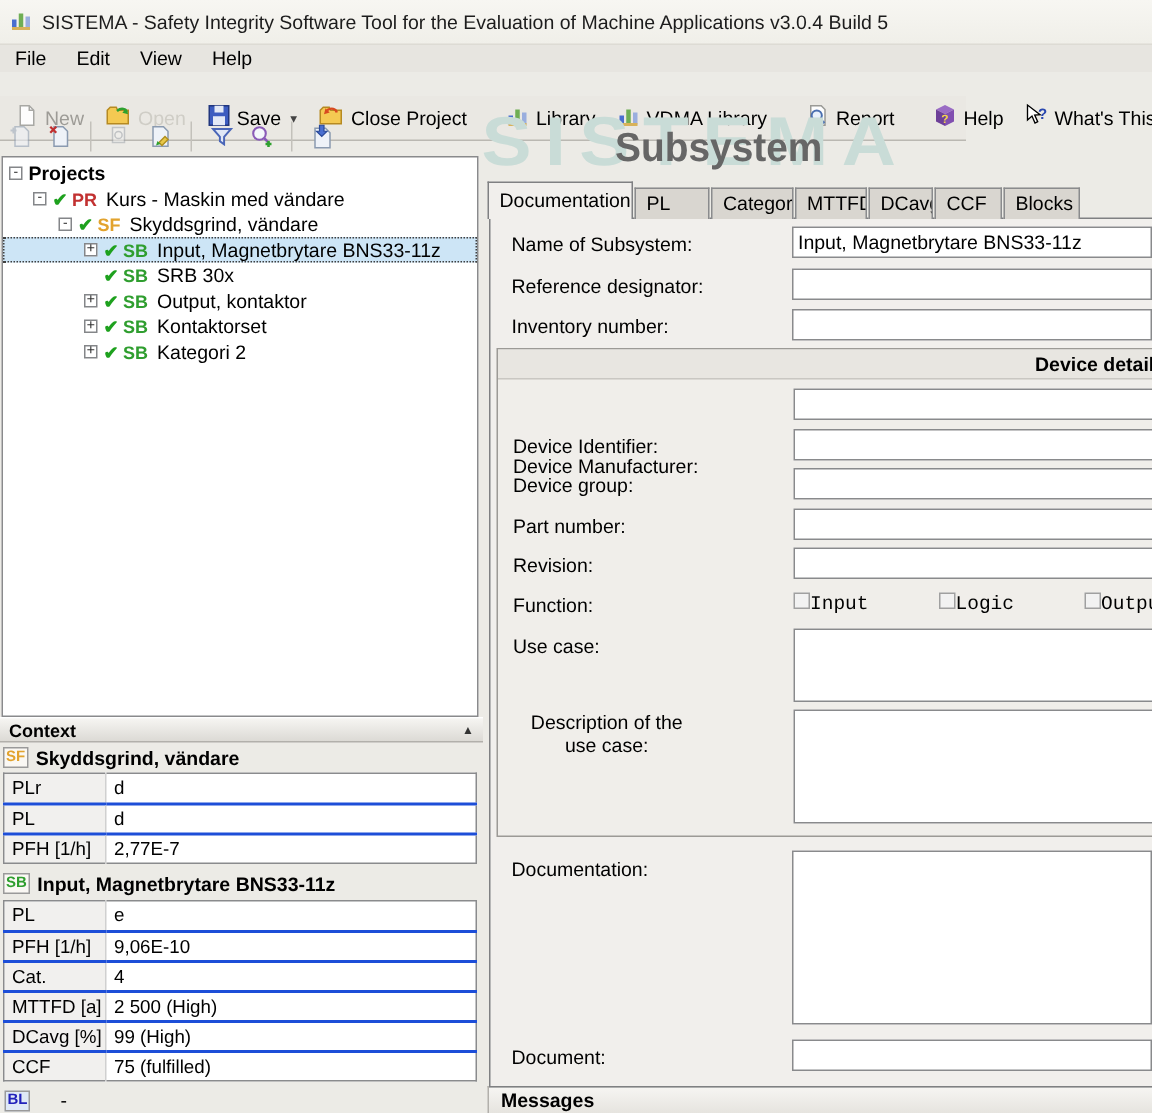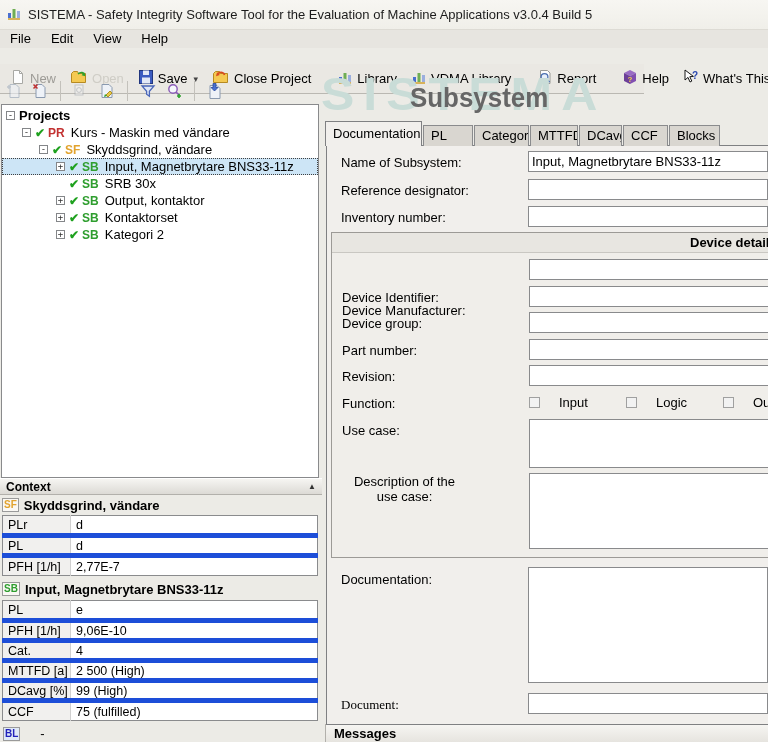--- a/index.html
+++ b/index.html
@@ -73,21 +73,21 @@
   .sbadge {
     font-weight:bold; font-size:10px; border:1px solid #9a9a9a; background:#faf8f4;
     padding:0 1px; line-height:12px; flex:none;
   }
   .sbadge.sf { color:#e2a32e; } .sbadge.sb { color:#2f9e2f; } .sbadge.bl { color:#2222bb; background:#dfe9f7; }
   .ctable {
     position:absolute; left:2px; width:316px; background:#fff;
     border:1px solid #8a8b8d; border-collapse:collapse; table-layout:fixed;
     font-size:12.5px;
   }
-  .ctable td { height:20px; padding:0 5px; border-bottom:5px solid #1d4ed8; overflow:hidden; white-space:nowrap; }
+  .ctable td { height:20px; padding:0 5px; border-bottom:2px solid #1d4ed8; overflow:hidden; white-space:nowrap; }
   .ctable tr:last-child td { border-bottom:none; }
   .ctable td.k { width:68px; background:#f1f0ee; border-right:1px solid #d0d0d0; }
   #bl-status { position:absolute; left:3px; top:726px; display:flex; align-items:center; gap:20px; }
   
   #right { position:absolute; left:325px; top:78px; width:443px; height:664px; }
   .watermark {
     position:absolute; left:-4px; top:-10px; width:460px; height:52px; overflow:hidden;
     font-size:50px; font-weight:bold; letter-spacing:9px; color:#c9dcd7;
     transform:scaleY(0.92); transform-origin:top left; user-select:none;
   }
@@ -120,21 +120,21 @@
   #devbox {
     position:absolute; left:4px; top:86px; width:448px; height:326px;
     border:1px solid #9c9a96; background:#f0eeea;
   }
   #devbox .ghead {
     position:absolute; left:0; top:0; width:100%; height:20px;
     background:#e8e6e1; border-bottom:1px solid #c9c7c2; overflow:hidden;
   }
   #devbox .ghead span { position:absolute; left:358px; top:2px; font-weight:bold; font-size:13px; white-space:nowrap; }
   #devbox .fin, #devbox .fta { left:197px; }
-  .cbrow { position:absolute; display:flex; align-items:center; gap:19px; }
+  .cbrow { position:absolute; display:flex; align-items:flex-start; gap:0;font-family:Liberation Mono, monospace; }
   .cbox { width:11px; height:11px; border:1px solid #a0a0a0; background:#f2f2f2; flex:none; }
   
   #messages {
     position:absolute; left:325px; top:724px; width:443px; height:18px;
     background:linear-gradient(#f6f5f2,#e6e4df);
     border-top:1px solid #b2b0ab; border-left:1px solid #b2b0ab;
     display:flex; align-items:center; padding-left:8px;
   }
   #messages .hdr { font-weight:bold; font-size:13px; }
 </style>
@@ -454,20 +454,20 @@
       </span>
 
       <span class="flabel" style="left:10px; top:190px;">Use case:</span>
       <textarea class="fta" style="top: 186px; height: 49px;"></textarea>
       <span class="flabel" style="left:10px; top:241px; width:125px;text-align:center;">Description of the use case:</span>
       <textarea class="fta" style="top: 240px; height: 76px;"></textarea>
     </div>
 
     <span class="flabel" style="left:14px; top:426px;">Documentation:</span>
     <textarea class="fta" style="top: 421px; height: 116px;"></textarea>
-    <span class="flabel" style="left:14px; top:551px;font-family:Liberation Serif, serif;">Document:</span>
+    <span class="flabel" style="left:14px; top:551px;">Document:</span>
     <input class="fin" style="top: 547px;">
   </div>
 </div>
 
 <div id="messages">
   <span class="hdr">Messages</span>
 </div>
 
 </body></html>

